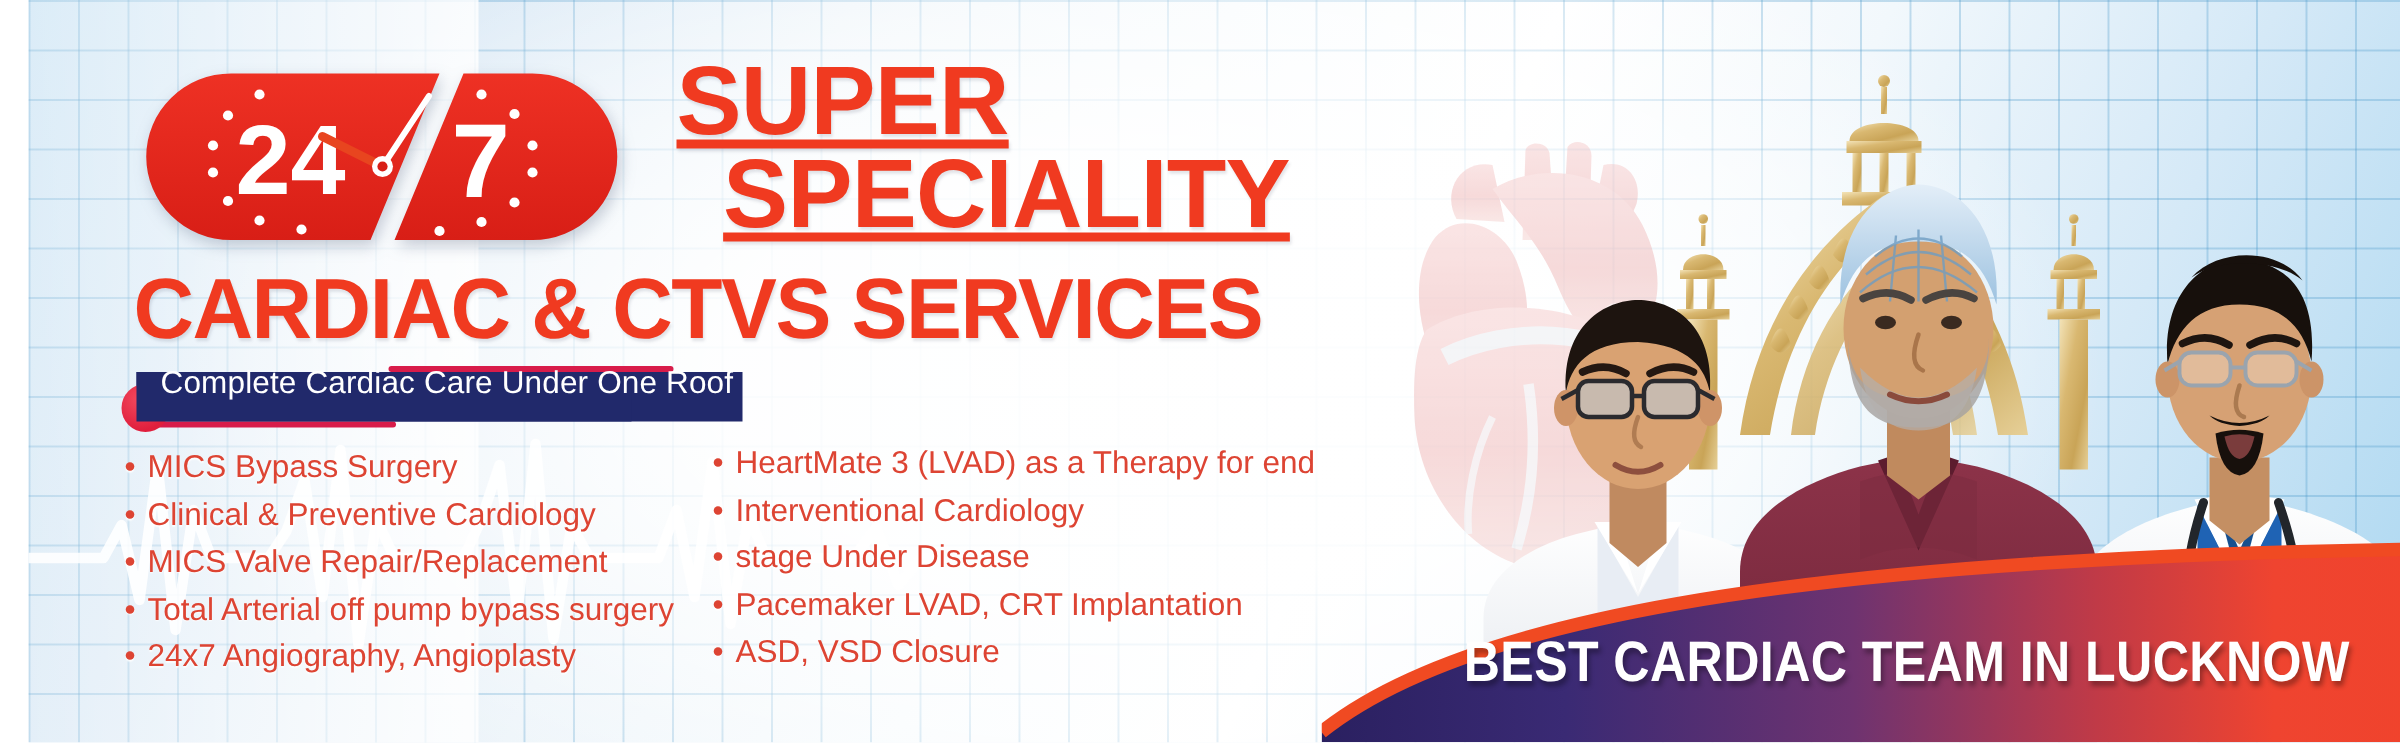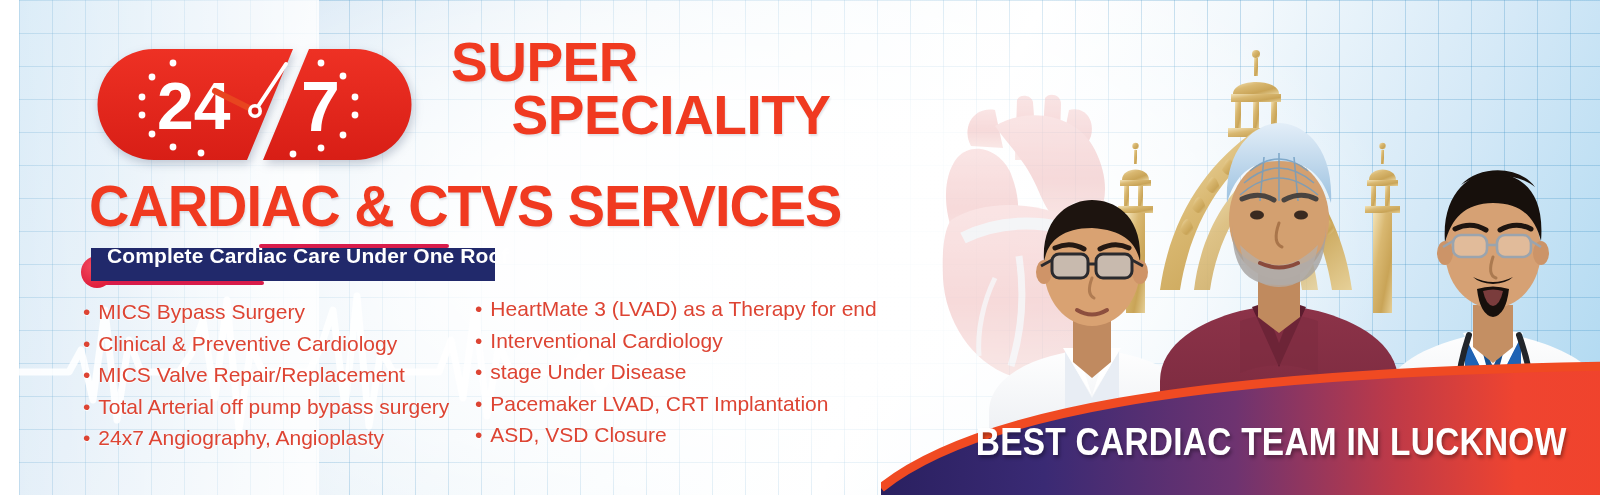--- a/index.html
+++ b/index.html
@@ -73,25 +73,26 @@
     width:315px; height:115px;
     filter:drop-shadow(2px 4px 5px rgba(60,80,110,.28));
   }
 
   
   .headline {
     position:absolute; left:432px; top:36px;
     width:440px;
     color:#F03A20;
     font-weight:bold;
-    font-size:55px;
+    font-size:65px;
     line-height:.96;
     letter-spacing:-.5px;
     text-align:left;
     text-shadow:1px 2px 2px rgba(80,90,110,.16);
+    text-decoration:underline;
   }
   .headline .l2 { text-align:center; display:block; }
 
   .subhead {
     position:absolute; left:70px; top:178px;
     width:790px;
     color:#F03A20;
     font-weight:bold;
     font-size:57px;
     line-height:1;
@@ -122,21 +123,21 @@
     background:#21296B;
   }
   .tag-bar2 {
     position:absolute; left:14px; top:8px; width:330px; height:33px;
     background:#21296B;
   }
   .tag-text {
     position:absolute; left:30px; top:8px; height:16px;
     display:flex; align-items:center;
     color:#ffffff;
-    font-weight:bold;
+    font-weight:normal;
     font-size:21px;
     letter-spacing:.1px;
     white-space:nowrap;
     z-index:4;
   }
 
   
   .bullets {
     position:absolute;
     color:#DD4433;

